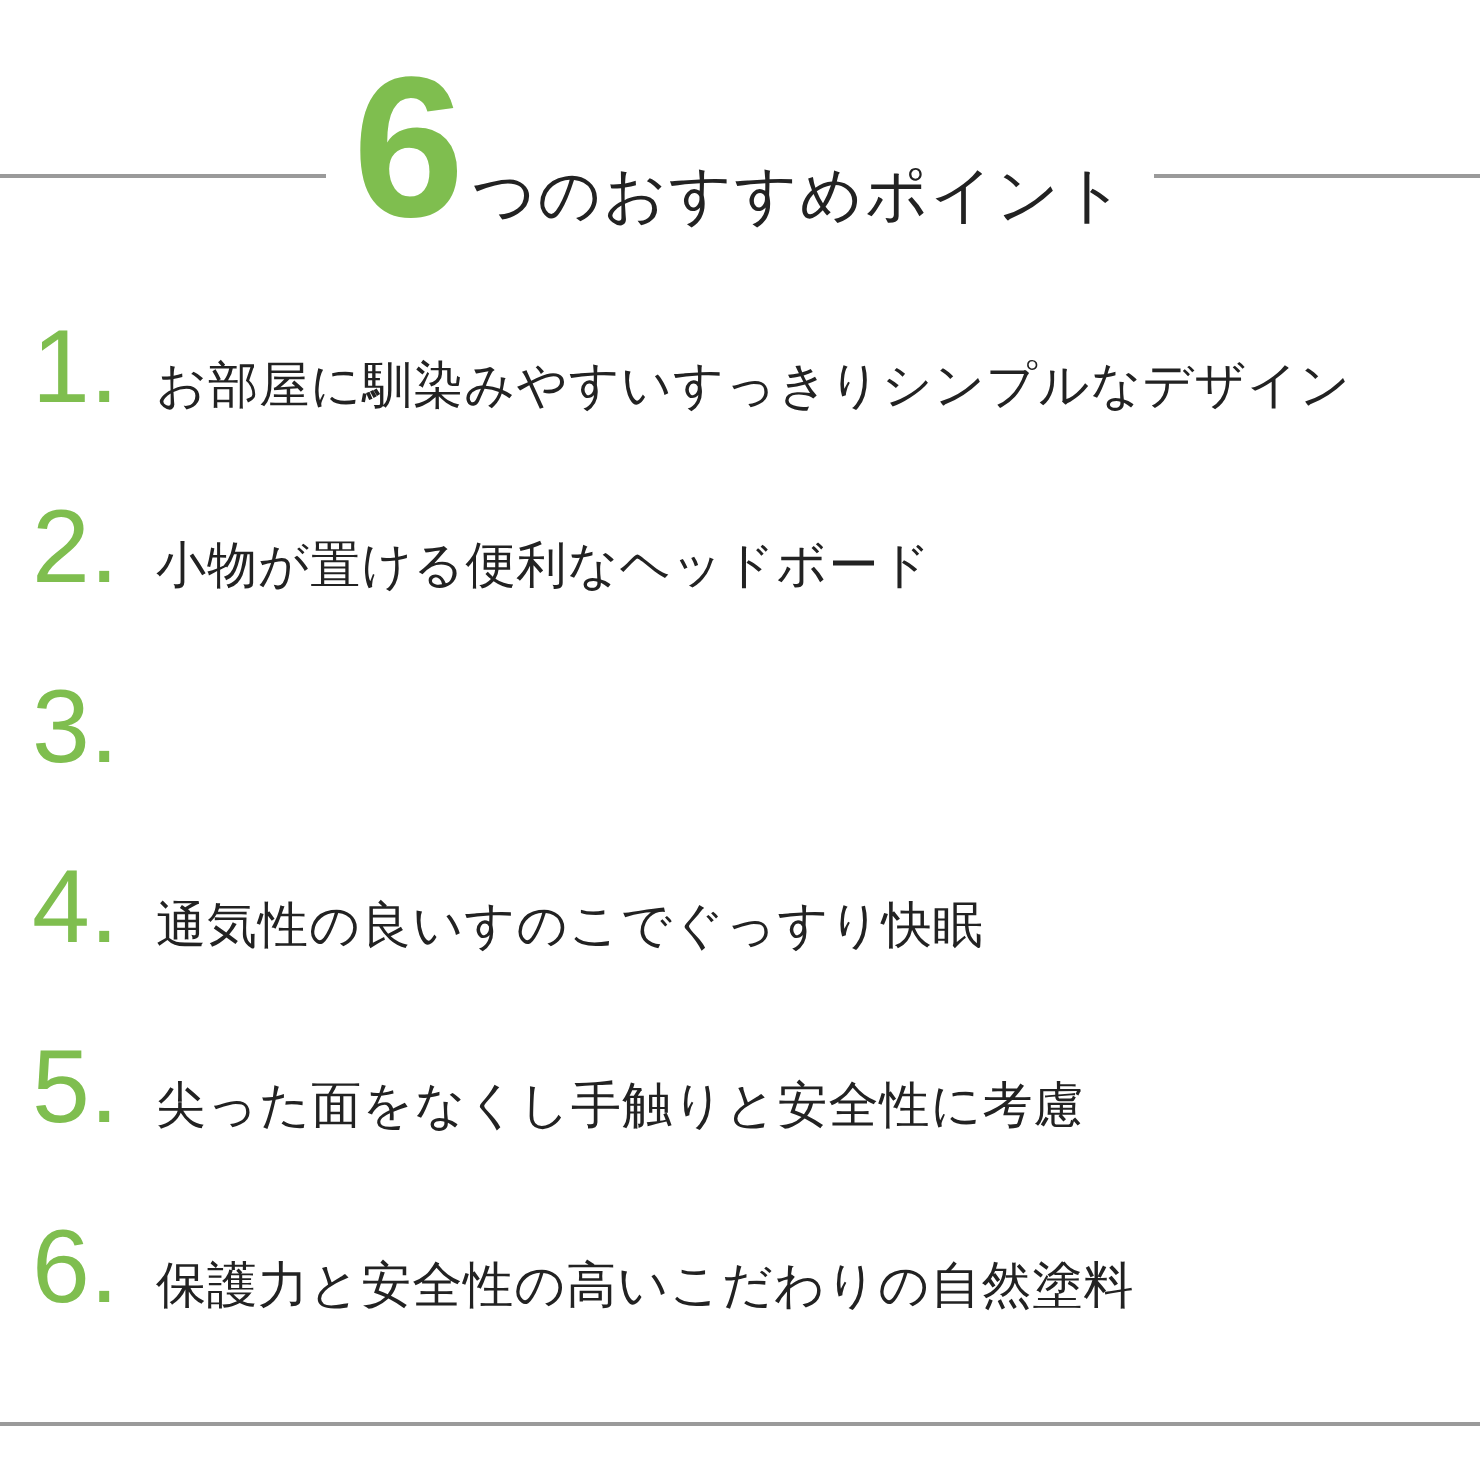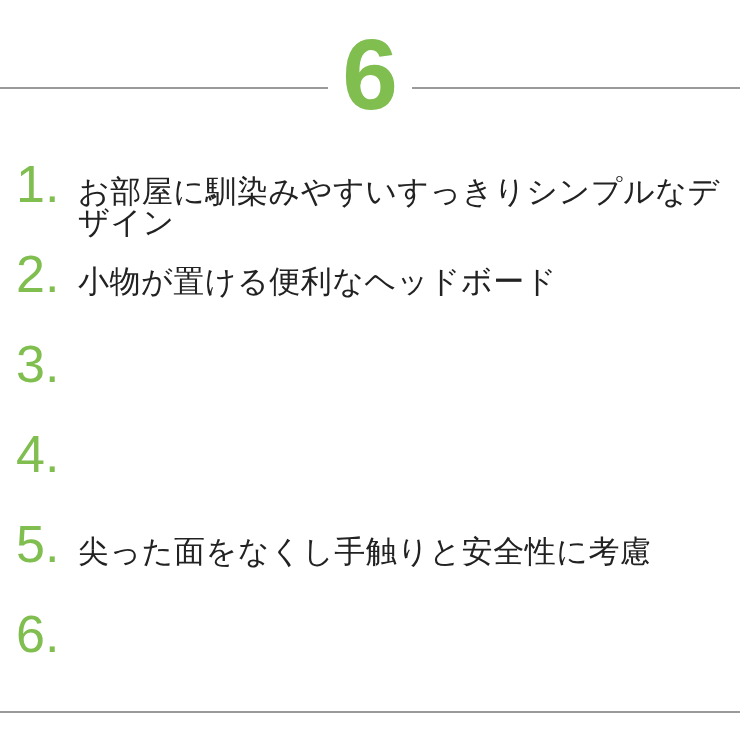--- a/index.html
+++ b/index.html
@@ -68,41 +68,42 @@
     padding: 13px 0 0 16px;
   }
   .point-number {
     color: var(--green);
     font-size: 52px;
     line-height: 1;
     min-width: 62px;
   }
   .point-text {
     color: var(--text);
-    font-size: 31px;
+    font-size: 25px;
     line-height: 1;
     letter-spacing: 0.5px;
   }
   
   .bottom-rule {
     position: absolute;
     top: 711px; left: 0; right: 0;
     border-top: 2px solid var(--gray);
   }
 </style>
 </head>
 <body>
 
 <div class="page">
 
   <div class="header">
     <div class="title-rule"></div>
     <div class="title-center">
       <div class="title-wrap">
         <span class="big-six">6</span>
+        <span class="header-title">つのおすすめポイント</span>
       </div>
     </div>
   </div>
 
   <div class="points">
 
     <div class="point-row">
       <span class="point-number">1.</span>
       <span class="point-text">お部屋に馴染みやすいすっきりシンプルなデザイン</span>
     </div>
@@ -111,28 +112,30 @@
       <span class="point-number">2.</span>
       <span class="point-text">小物が置ける便利なヘッドボード</span>
     </div>
 
     <div class="point-row">
       <span class="point-number">3.</span>
     </div>
 
     <div class="point-row">
       <span class="point-number">4.</span>
+      <span class="point-text">通気性の良いすのこでぐっすり快眠</span>
     </div>
 
     <div class="point-row">
       <span class="point-number">5.</span>
       <span class="point-text">尖った面をなくし手触りと安全性に考慮</span>
     </div>
 
     <div class="point-row">
       <span class="point-number">6.</span>
+      <span class="point-text">保護力と安全性の高いこだわりの自然塗料</span>
     </div>
 
   </div>
 
   <div class="bottom-rule"></div>
 
 </div>
 
 </body></html>

